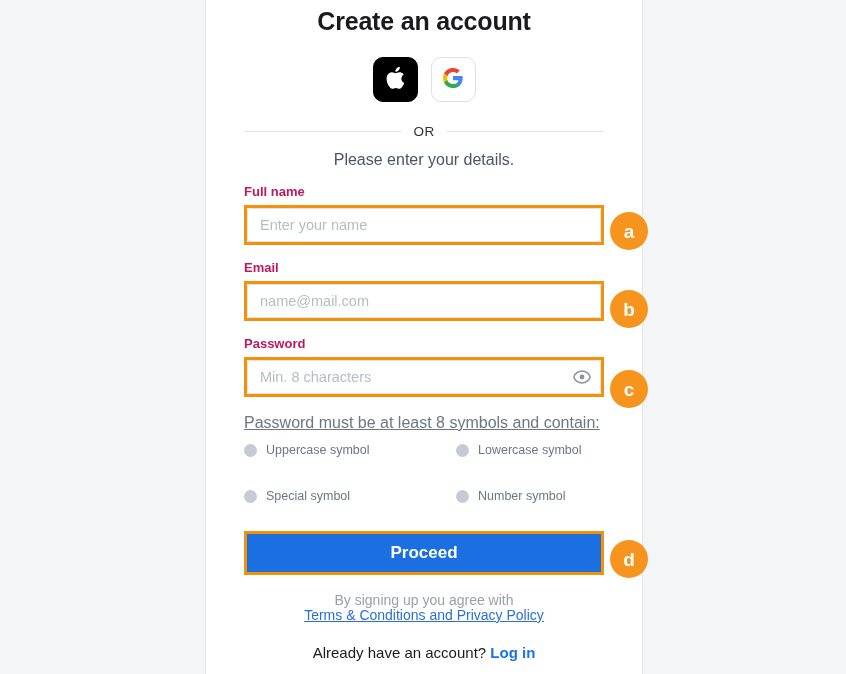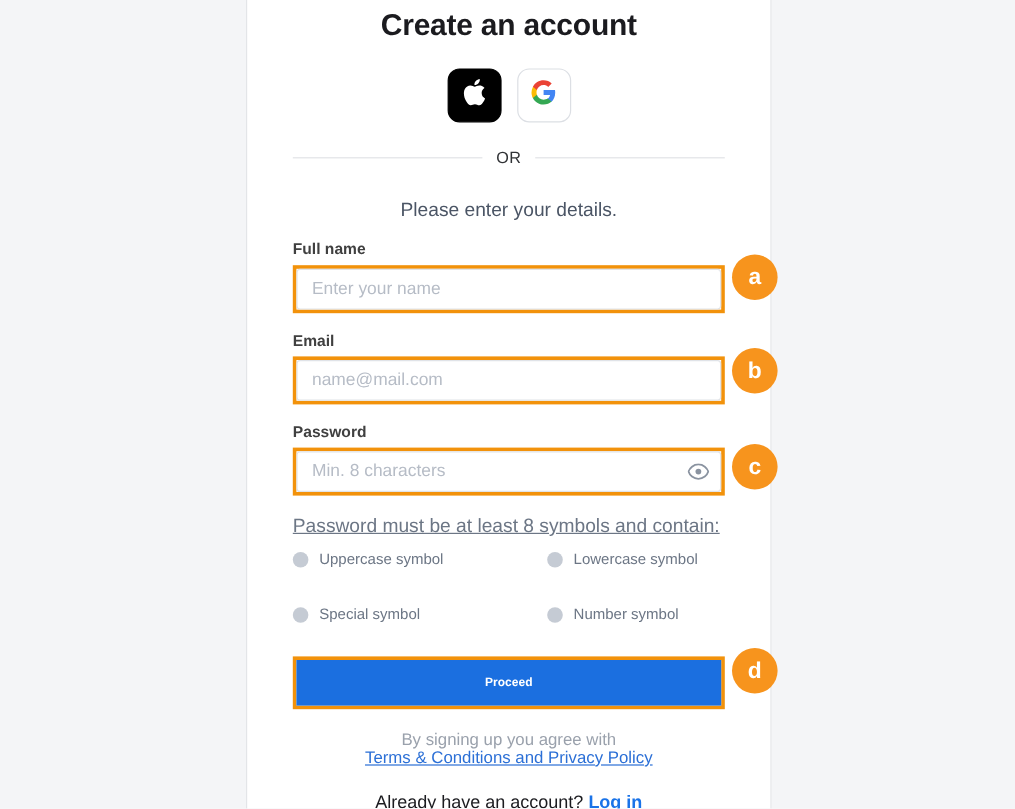--- a/index.html
+++ b/index.html
@@ -93,33 +93,33 @@
     background: #e1e3e7;
   }
   .or-text {
     font-size: 13.5px;
     color: #303235;
     letter-spacing: 0.3px;
   }
 
   .subtitle {
     text-align: center;
-    margin-top: 28px;
+    margin-top: 12px;
     font-size: 16px;
     color: #4b5565;
   }
 
   
   .field-block {
     margin-top: 15px;
   }
   .field-label {
     font-size: 13px;
     font-weight: bold;
-    color: #404040;
+    color: #be185d;
     margin-bottom: 6px;
   }
 
   
   .hl {
     position: relative;
     border: 3px solid #f2920b;
     padding: 0;
     box-sizing: border-box;
   }
@@ -192,21 +192,21 @@
   
   .proceed-block {
     margin-top: 28px;
   }
   .proceed-btn {
     width: 100%;
     height: 38px;
     background: #1b6fe0;
     border: none;
     color: #ffffff;
-    font-size: 10px;
+    font-size: 17px;
     font-weight: bold;
     font-family: "Liberation Sans", sans-serif;
     cursor: pointer;
     display: block;
   }
 
   
   .terms {
     margin-top: 18px;
     text-align: center;

